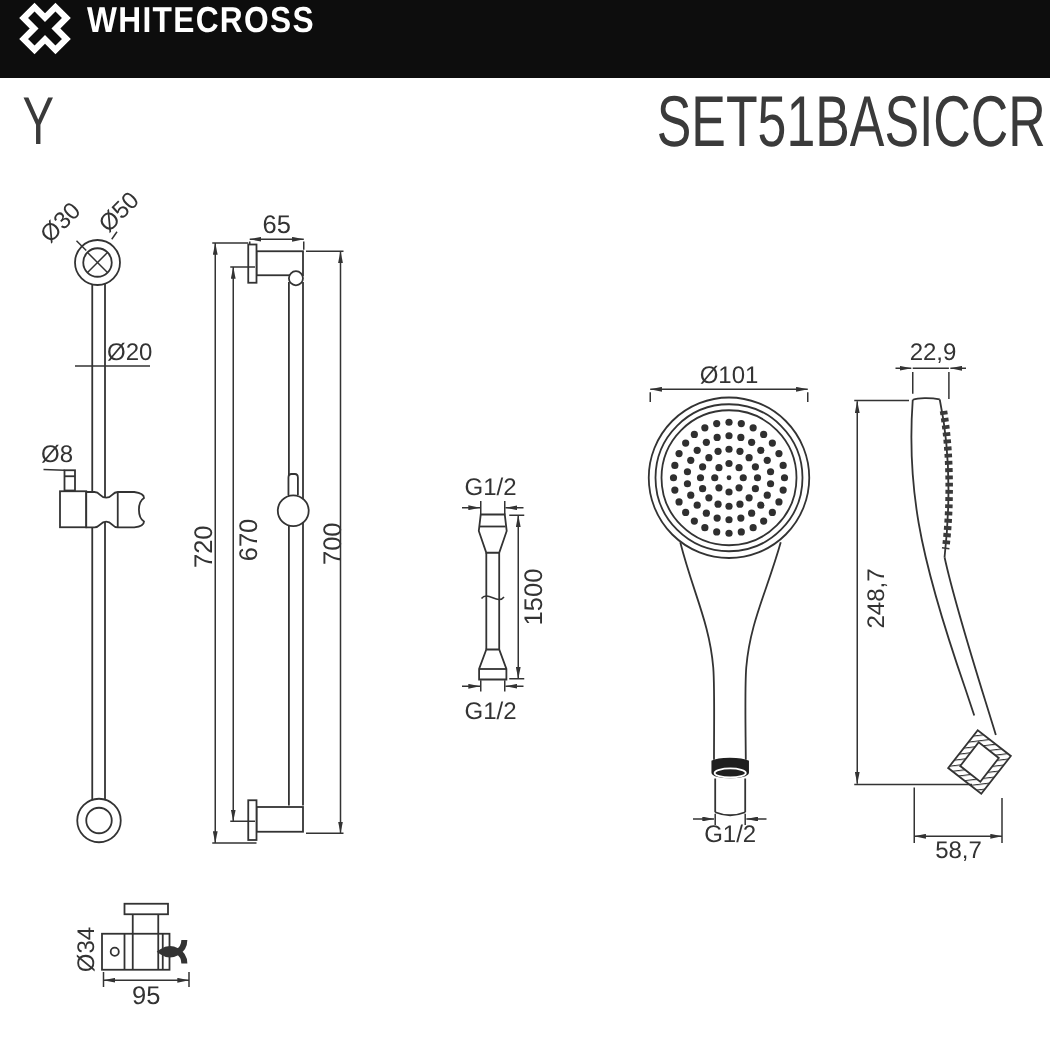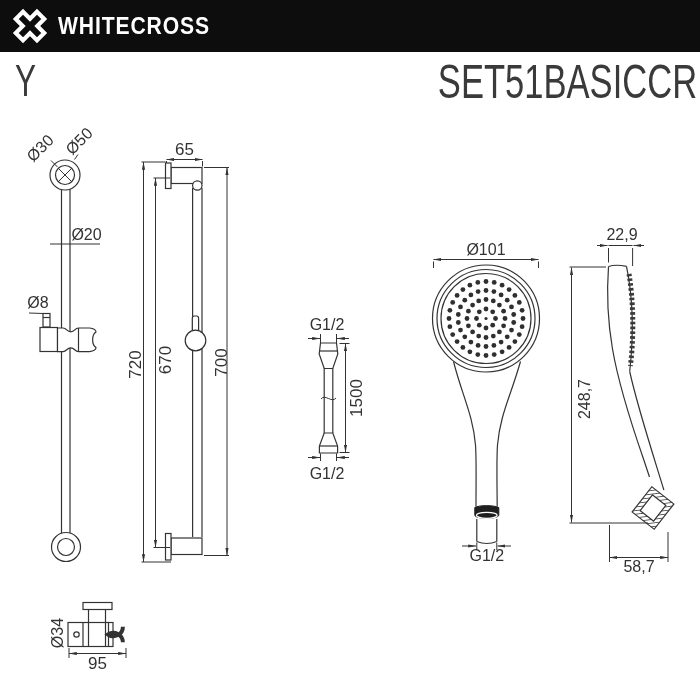--- a/index.html
+++ b/index.html
@@ -1,19 +1,19 @@
 <!DOCTYPE html>
 <html><head>
 <meta charset="utf-8">
 <style>
   html,body{margin:0;padding:0;width:700px;height:700px;background:#fff;overflow:hidden;
     font-family:"Liberation Sans",sans-serif;}
   .page{position:relative;width:700px;height:700px;background:#fff;}
   .brandbar{position:absolute;left:0;top:0;width:700px;height:52px;background:#0d0d0d;
-    display:flex;align-items:center;padding-left:11px;box-sizing:border-box;gap:9px;}
+    display:flex;align-items:flex-start;padding-left:11px;box-sizing:border-box;gap:9px;}
   .brandname{color:#fff;font-size:24px;font-weight:bold;letter-spacing:1px;
     transform:scaleX(0.88);transform-origin:left center;white-space:nowrap;}
   .titlerow{position:absolute;left:0;top:52px;width:700px;height:58px;display:flex;
     justify-content:space-between;align-items:flex-start;box-sizing:border-box;
     padding:6px 3px 0 15px;}
   .series{color:#3a3a3a;font-size:45px;line-height:1.0;
     transform:scaleX(0.70);transform-origin:left top;}
   .model{color:#3a3a3a;font-size:48px;line-height:1.0;
     transform:scaleX(0.72);transform-origin:right top;white-space:nowrap;}
   svg.canvas{position:absolute;left:0;top:0;}

